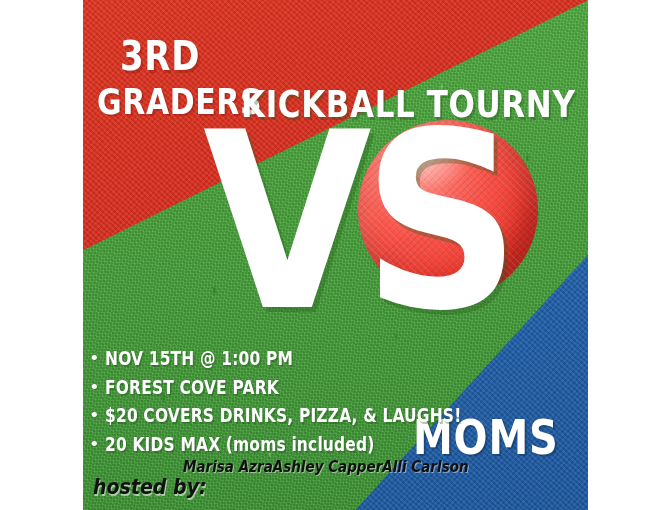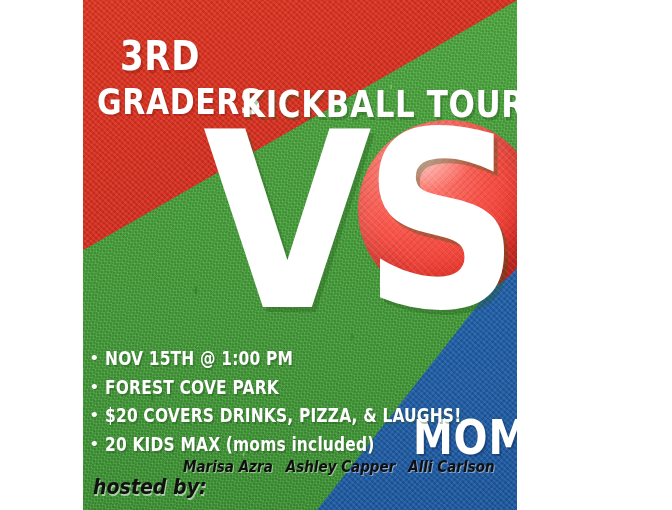--- a/index.html
+++ b/index.html
@@ -2,21 +2,21 @@
 <html><head>
 <meta charset="utf-8">
 <style>
   html,body{margin:0;padding:0;background:#ffffff;}
   body{width:672px;height:510px;overflow:hidden;font-family:"Liberation Sans",sans-serif;}
 
   #stage{position:relative;width:672px;height:510px;background:#ffffff;}
 
   
   #poster{
-    position:absolute;left:83px;top:0;width:434px;height:510px;
+    position:absolute;left:83px;top:0;width:505px;height:510px;
     overflow:hidden;
     background-color:#3f9b35;
   }
   
   #turf{
     position:absolute;inset:0;
     background-color:#47a63a;
     background-image:
       radial-gradient(ellipse 3px 7px at 12% 9%, #2e7d27 0%, rgba(46,125,39,0) 70%),
       radial-gradient(ellipse 2px 6px at 31% 22%, #7cc860 0%, rgba(124,200,96,0) 70%),
@@ -128,21 +128,21 @@
 
   
   #hosted{position:absolute;left:0;top:458px;width:505px;height:52px;}
   #hosted-label{
     position:absolute;left:10px;top:18px;
     font-family:"DejaVu Sans",sans-serif;font-weight:bold;font-style:italic;
     font-size:19px;color:#111;line-height:1;
     transform:scaleY(1.15);transform-origin:left top;
     text-shadow:1px 1px 0 rgba(255,255,255,.55);
   }
-  .name-row{position:absolute;left:100px;display:flex;gap:13px;white-space:nowrap;}
+  .name-row{position:absolute;left:100px;display:flex;white-space:nowrap;}
   #name-row-1{top:2px;}
   #name-row-2{top:26px;}
   .name{
     font-family:"DejaVu Sans",sans-serif;font-weight:bold;font-style:italic;
     font-size:13.5px;color:#101010;line-height:1;
     transform:scaleY(1.12);transform-origin:left top;
     text-shadow:1px 1px 0 rgba(255,255,255,.45);
   }
 </style>
 </head>

